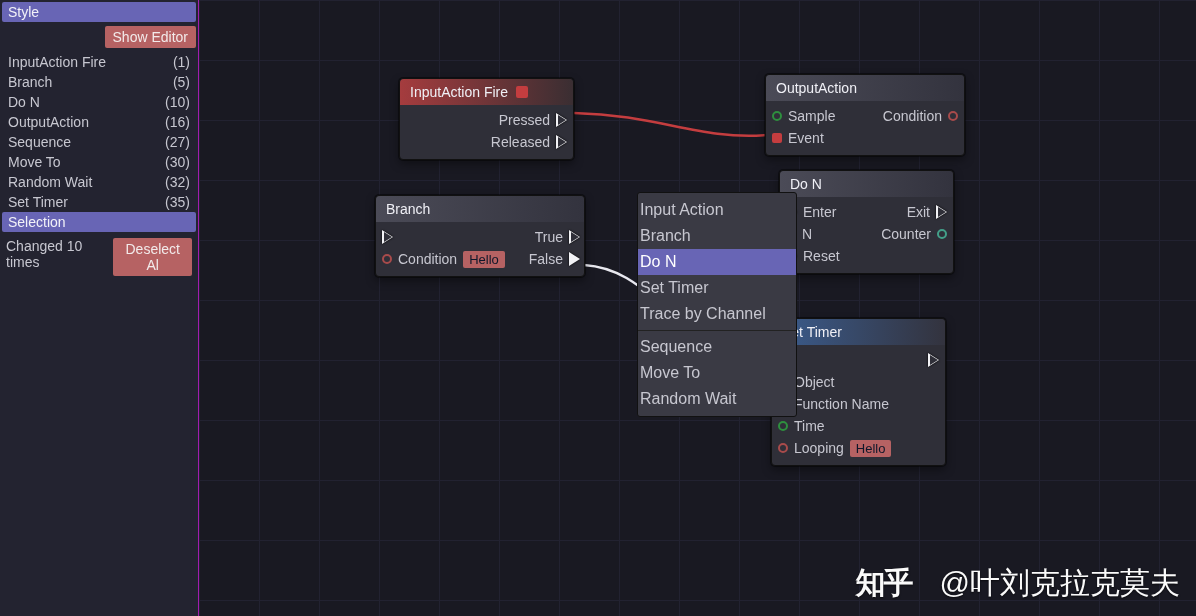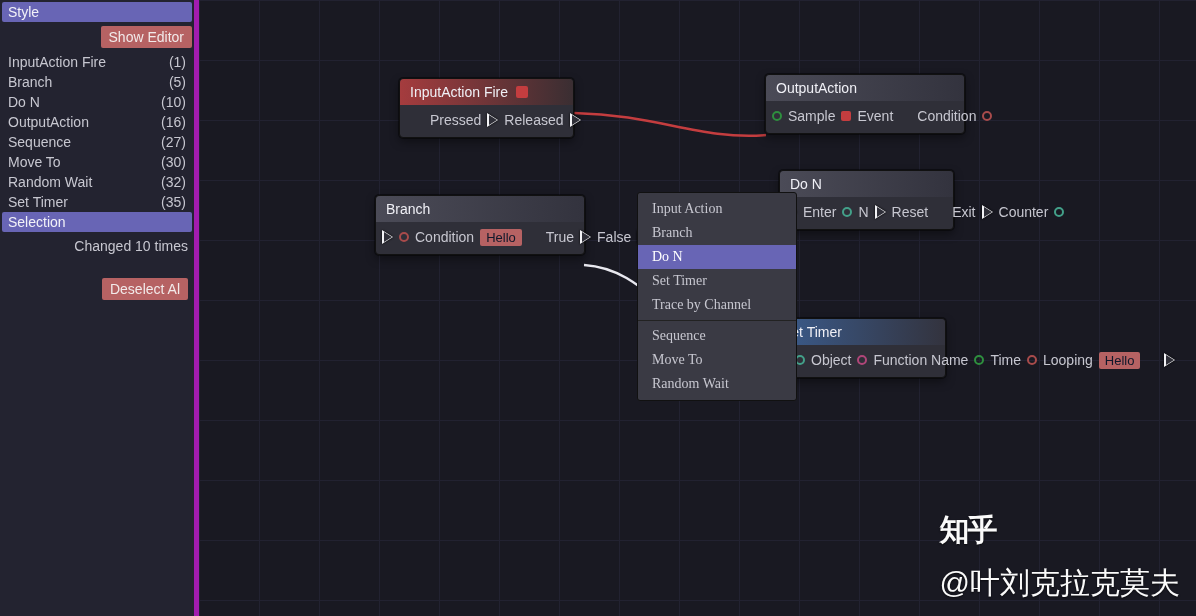--- a/index.html
+++ b/index.html
@@ -34,21 +34,21 @@
     color: var(--text);
     display: flex;
     overflow: hidden;
     background: var(--bg);
   }
   
   .sidebar {
     width: 199px;
     flex: 0 0 199px;
     background: var(--panel);
-    border-right: 5px solid #a21caf;
+    border-right: 1px solid #a21caf;
     padding: 2px 2px 0 2px;
   }
   .section-hdr {
     background: var(--side-header);
     color: #f2f2f8;
     padding: 2px 6px;
     font-size: 14px;
     margin-bottom: 2px;
     border-radius: 2px;
   }
@@ -63,21 +63,21 @@
   }
   .row-right { display:flex; justify-content:flex-end; padding:2px 0 4px 0; }
   .node-list { padding: 0 2px; }
   .node-row {
     display: flex;
     justify-content: space-between;
     padding: 2px 4px;
     color: var(--text);
     font-size: 14px;
   }
-  .sel-text { padding: 4px 4px; color: var(--text); font-size: 14px; display:flex; align-items:flex-end; gap:24px;flex-direction:column;}
+  .sel-text { padding: 4px 4px; color: var(--text); font-size: 14px; display:flex; align-items:flex-start; gap:6px;}
   
   .canvas {
     flex: 1 1 auto;
     position: relative;
     background-color: var(--bg);
     background-image:
       linear-gradient(to right, var(--grid) 1px, transparent 1px),
       linear-gradient(to bottom, var(--grid) 1px, transparent 1px);
     background-size: 60px 60px;
   }
@@ -104,21 +104,21 @@
     font-size: 14px;
     gap: 8px;
     background: linear-gradient(90deg, var(--node-header-grey) 0%, #33333e 100%);
   }
   .node-hdr.red { background: linear-gradient(90deg, var(--node-header-red) 0%, #3a2e32 100%); }
   .node-hdr.blue { background: linear-gradient(90deg, var(--node-header-blue) 0%, #33333e 100%); }
   .hdr-chip {
     width: 12px; height: 12px; background: #c43d3f; border-radius: 2px;
   }
   .pins { padding: 4px 6px 0 6px; display:flex; justify-content:space-between; gap:24px;}
-  .pins .col { display:flex; flex-direction:row; gap:6px; }
+  .pins .col { display:flex; flex-direction:column; }
   .pins .col.right { align-items:flex-end; }
   .pin { display:flex; align-items:center; gap:6px; height:22px; color:var(--text); font-size:14px; white-space:nowrap;}
   .pin.right { flex-direction: row-reverse; }
   
   .p-exec {
     width:0; height:0;
     border-top:7px solid transparent;
     border-bottom:7px solid transparent;
     border-left:11px solid var(--pin-exec);
     filter: drop-shadow(0 0 1px #000);
@@ -164,36 +164,34 @@
   .ctx {
     position:absolute;
     background: var(--ctx-bg);
     border:1px solid #111;
     border-radius: 3px;
     padding: 4px 0;
     min-width: 160px;
     z-index: 5;
   }
   .ctx-item {
-    padding: 4px 14px;
+    padding: 4px 2px;
     color: var(--text);
-    font-size: 14px;
+    font-size: 16px;
     cursor: pointer;
-    font-family: Liberation Serif, serif;
   }
   .ctx-item.hl { background: var(--ctx-hl); color:#fff; }
   .ctx-sep { height:1px; background:#222; margin:3px 0;}
   
   .watermark {
     position:absolute; right:16px; bottom:12px;
     color:#fafafa; font-size:30px; font-weight:400;
-    display:flex; align-items:flex-start; gap:12px;
+    display:flex; align-items:flex-end; gap:28px;
     text-shadow: 0 1px 2px rgba(0,0,0,.6);
     z-index: 9;
-    flex-direction: column;
   }
   .zh-logo { font-weight:700; font-size:30px; letter-spacing:-2px; font-family: "Helvetica Neue", Arial, sans-serif;}
 </style>
 </head>
 <body>
 
 <aside class="sidebar">
   <div class="section-hdr">Style</div>
   <div class="row-right">
     <button class="btn">Show Editor</button>

